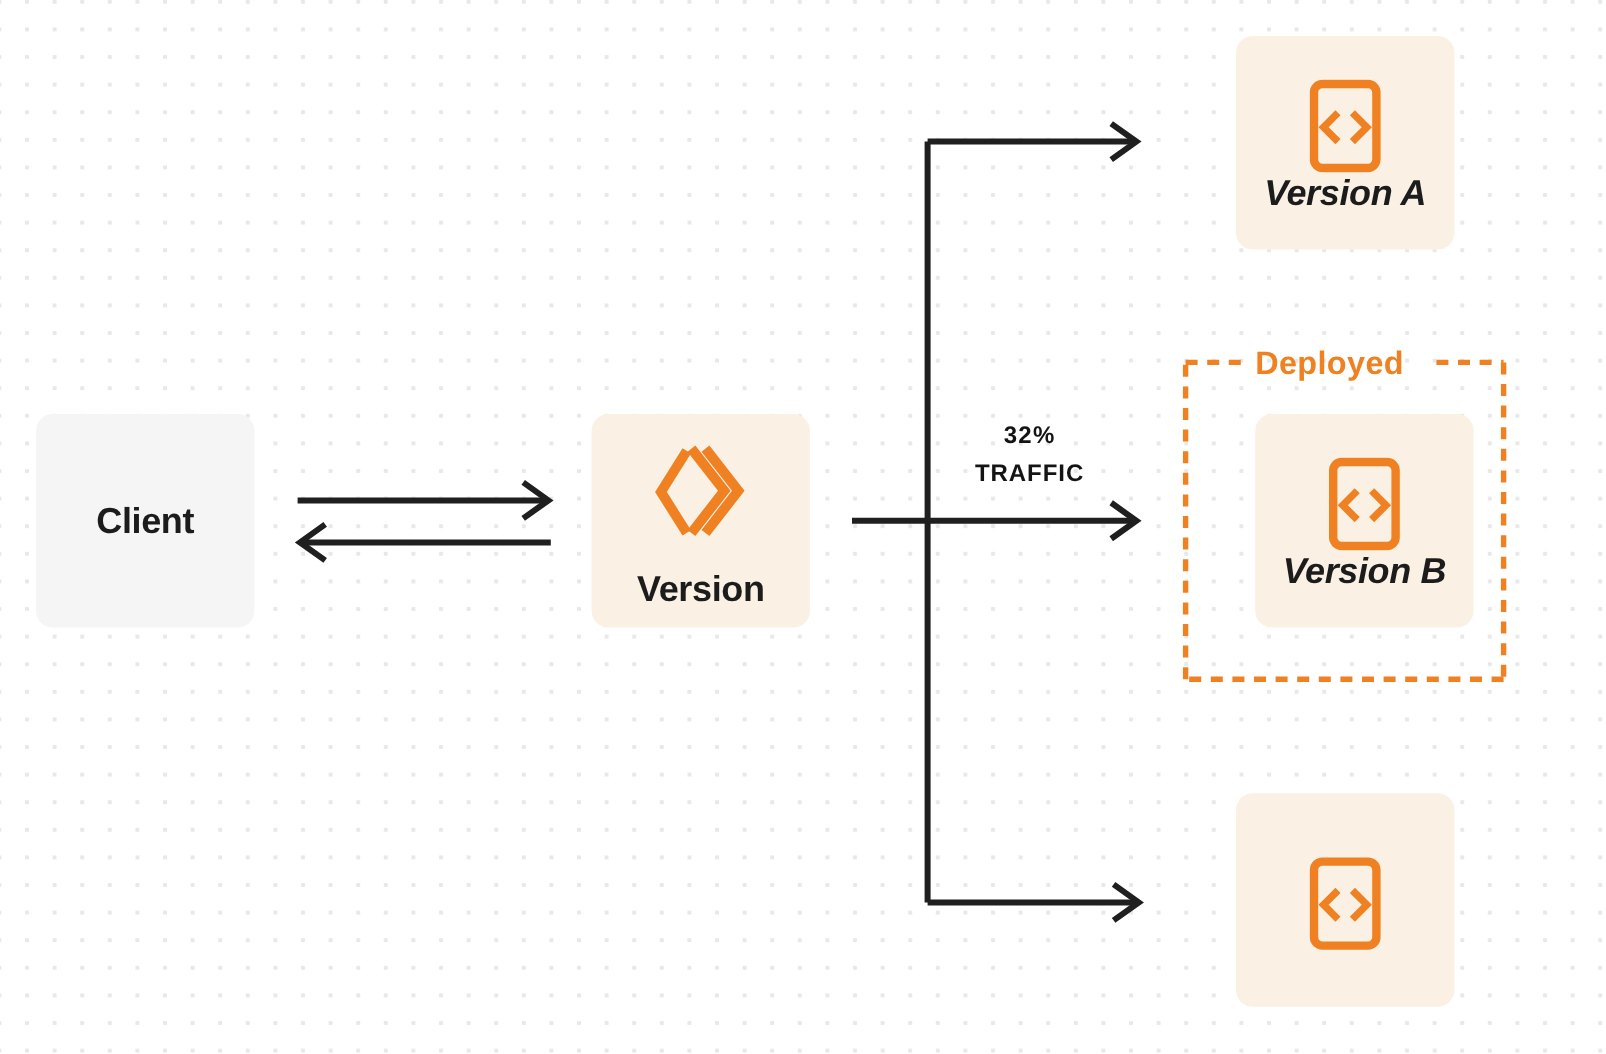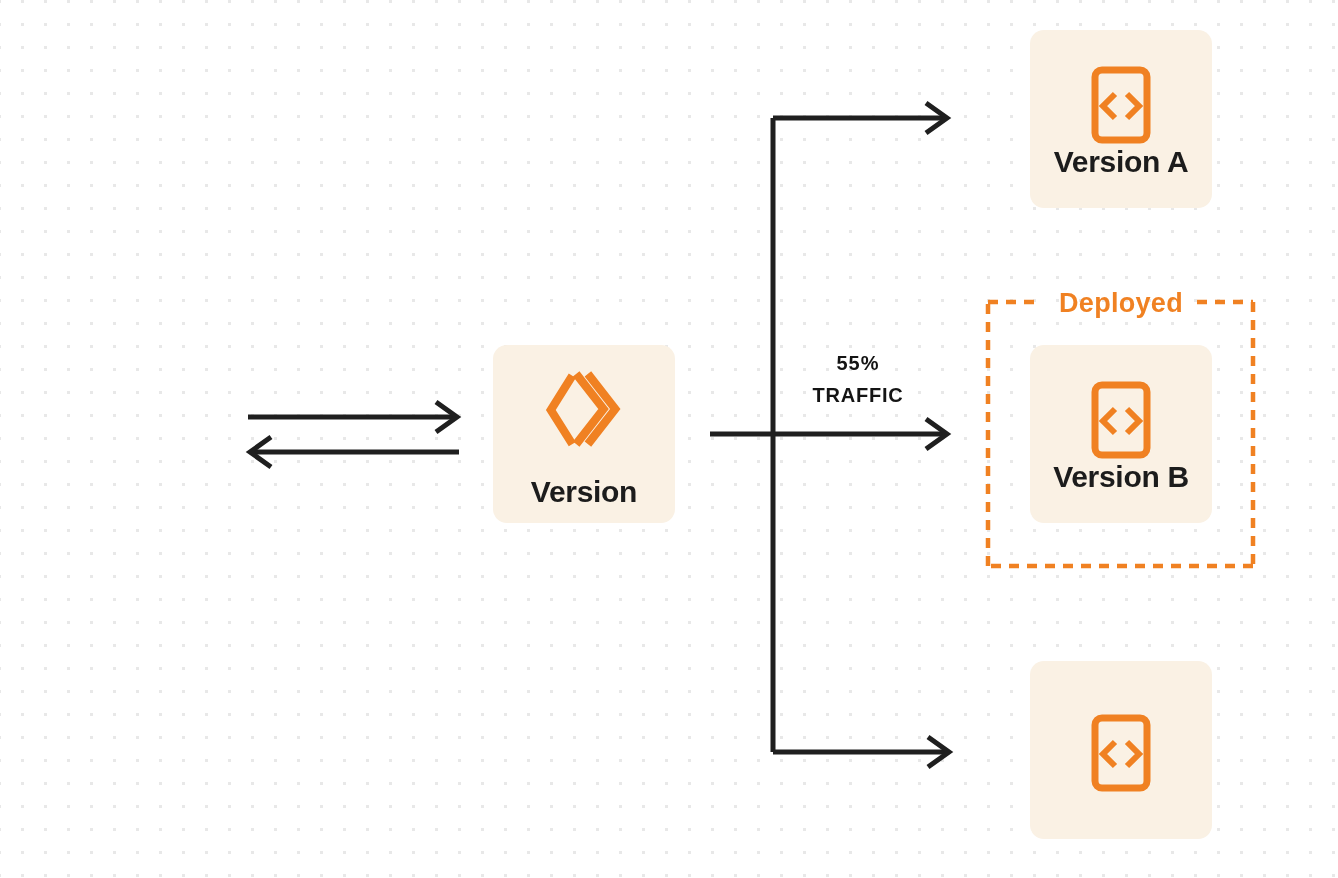--- a/index.html
+++ b/index.html
@@ -37,30 +37,29 @@
   .node-label {
     font-weight: 700;
     font-size: 30px;
     line-height: 35px;
     color: #1C1C1C;
     letter-spacing: -0.3px;
     white-space: nowrap;
   }
   .client-node { left: 30px; top: 345px; background: #F5F5F6; }
   .worker-node { left: 493px; top: 345px; background: #FAF1E4; gap: 24px; padding-top: 8px; }
-  .version-node { left: 1030px; background: #FAF1E4; padding-top: 6px; }
+  .version-node { left: 1030px; background: #FAF1E4; padding-top: 6px; font-style: italic; }
   .version-a { top: 30px; }
-  .version-b { top: 345px; }
+  .version-b { top: 345px; margin-left: 16px; }
   .version-c { top: 661px; }
   .icon-wrap { display: flex; align-items: center; justify-content: center; }
   .deployed-label {
     position: absolute;
     left: 1046px; top: 288px;
     width: 150px;
-    text-align: center;
     font-weight: 700;
     font-size: 27px;
     line-height: 31px;
     letter-spacing: 0.3px;
     color: #F08122;
     white-space: nowrap;
   }
   .traffic-label {
     position: absolute;
     left: 777px; top: 351px;
@@ -96,36 +95,39 @@
     </g>
     <g stroke="#F08122" stroke-width="4.5" fill="none" stroke-dasharray="10 8">
       <path d="M988 302 H1041"></path>
       <path d="M1197 302 H1253"></path>
       <path d="M1253 302 V566"></path>
       <path d="M1253 566 H988"></path>
       <path d="M988 566 V302"></path>
     </g>
   </svg>
 
+  <div class="node client-node">
+    <span class="node-label">Client</span>
+  </div>
 
   <div class="node worker-node">
     <span class="icon-wrap">
       <svg width="82" height="82" viewBox="0 0 84 84" xmlns="http://www.w3.org/2000/svg">
         <g stroke="#F08122" stroke-width="8.5" fill="none" stroke-linecap="butt" stroke-linejoin="miter">
           <path d="M30 8 L8 43 L30 78"></path>
           <path d="M34 6 L62 42 L34 78"></path>
           <path d="M46 6 L74 42 L46 78"></path>
         </g>
       </svg>
     </span>
     <span class="node-label">Version</span>
   </div>
 
   <div class="traffic-label">
-    <span class="traffic-line1">55%</span>
+    <span class="traffic-line1">32%</span>
     <span class="traffic-line2">TRAFFIC</span>
   </div>
 
   <div class="deployed-label">Deployed</div>
 
   <div class="node version-node version-a">
     <span class="icon-wrap">
       <svg width="60" height="78" viewBox="0 0 60 78" xmlns="http://www.w3.org/2000/svg">
         <rect x="4" y="4" width="52" height="70" rx="7" fill="none" stroke="#F08122" stroke-width="7"></rect>
         <g stroke="#F08122" stroke-width="6" fill="none" stroke-linecap="butt" stroke-linejoin="miter">

